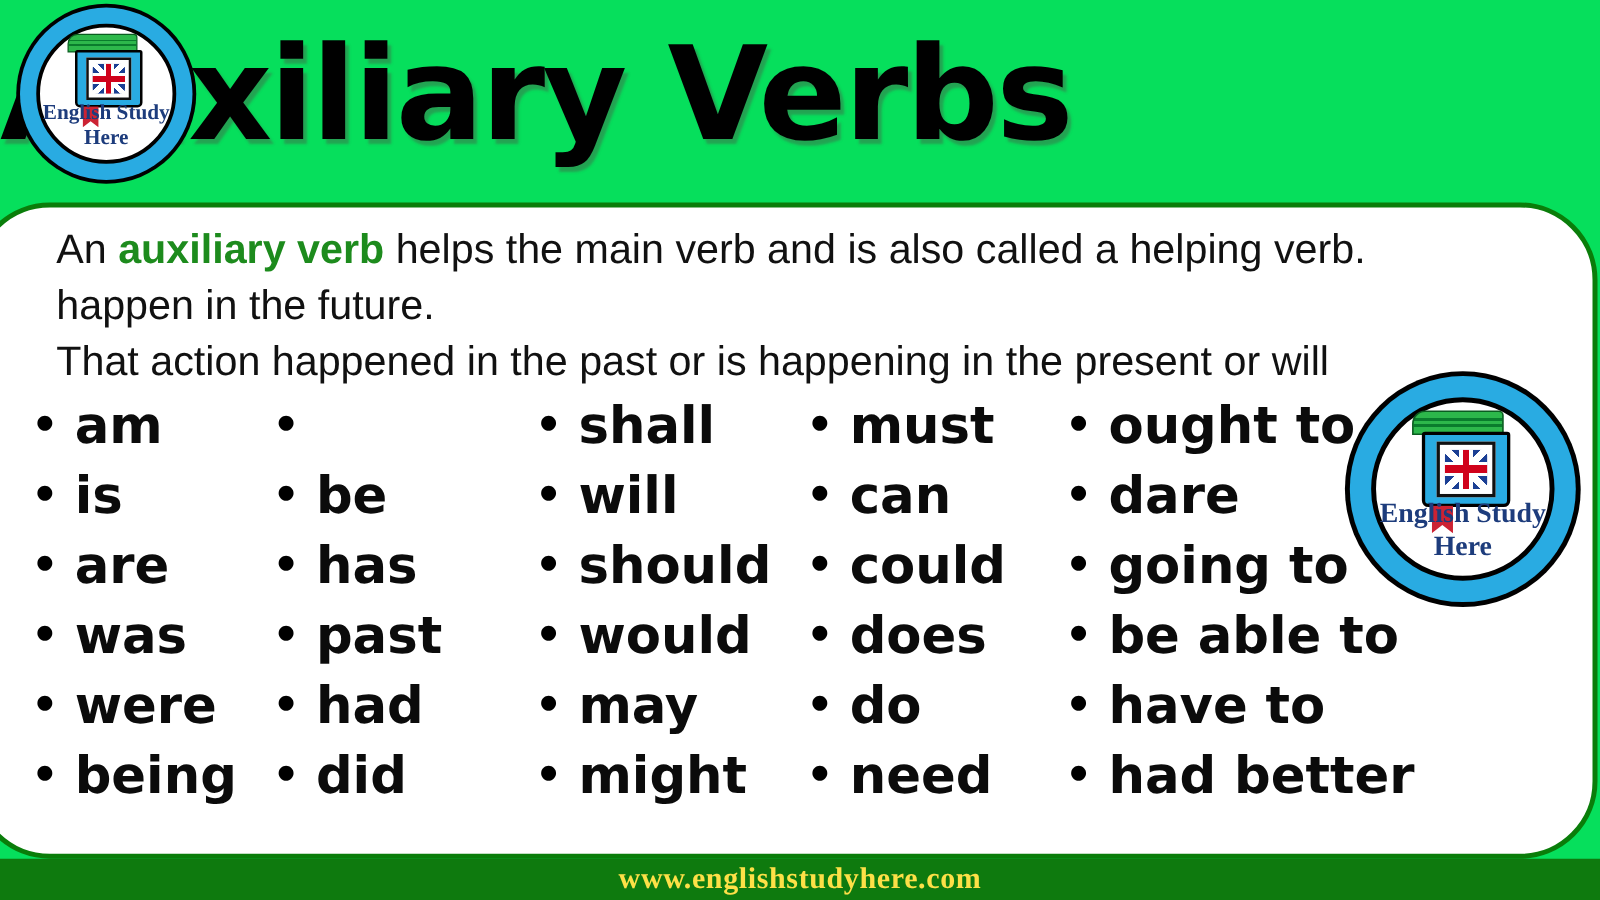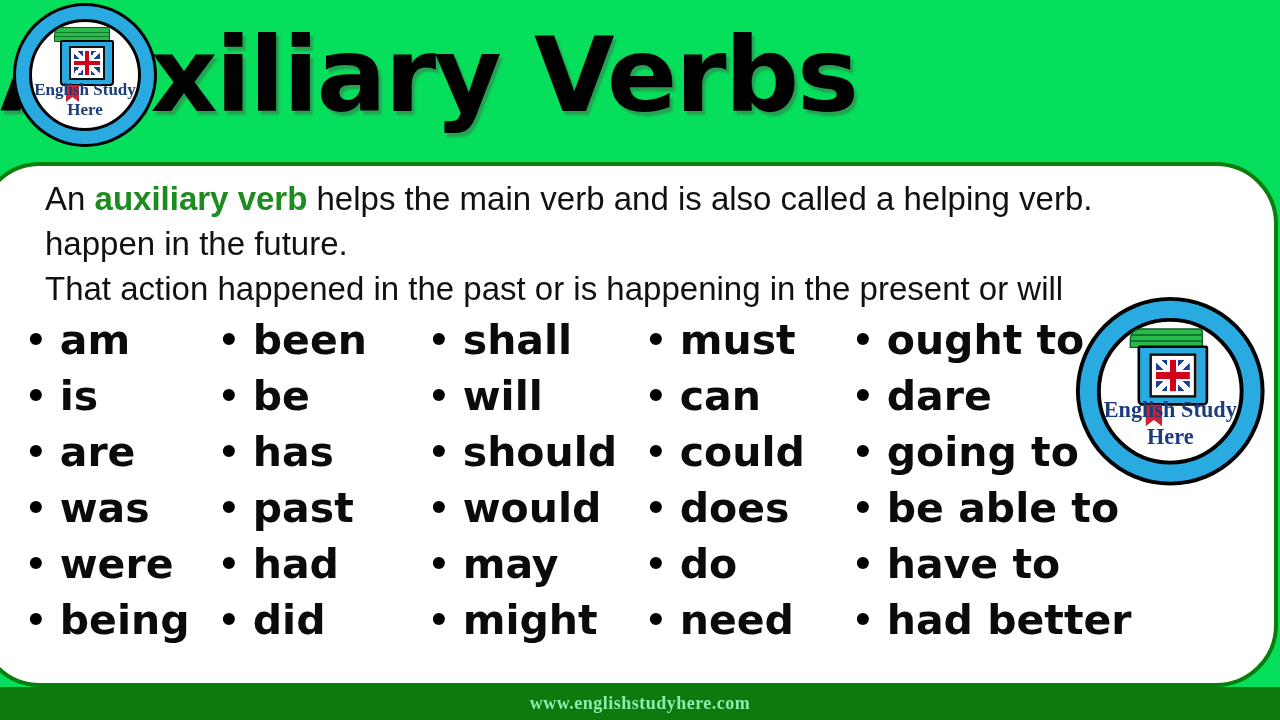--- a/index.html
+++ b/index.html
@@ -121,22 +121,22 @@
   .logo-small{left:10px;top:0px;}
   .logo-large{left:1072px;top:293px;transform:scale(1.31);transform-origin:top left;}
 
   
   .footer{
     position:absolute;left:0;bottom:0;width:100%;height:33px;
     background:var(--footer-green);z-index:4;
     display:flex;align-items:center;justify-content:center;
   }
   .footer-url{
-    color:#86efac;font-family:"Liberation Serif",serif;
-    font-weight:bold;font-size:18px;letter-spacing:0.5px;
+    color:#fde047;font-family:"Liberation Serif",serif;
+    font-weight:bold;font-size:24px;letter-spacing:0.5px;
   }
 </style>
 </head>
 <body>
 
 <div class="title">Auxiliary Verbs</div>
 
 <div class="panel"></div>
 
 <div class="intro">
@@ -168,21 +168,20 @@
         <span>were</span>
       </div>
       <div class="verb-row">
         <span class="bullet">•</span>
         <span>being</span>
       </div>
     </div>
     <div class="verb-col">
       <div class="verb-row">
         <span class="bullet">•</span>
-        <span>been</span>
       </div>
       <div class="verb-row">
         <span class="bullet">•</span>
         <span>be</span>
       </div>
       <div class="verb-row">
         <span class="bullet">•</span>
         <span>has</span>
       </div>
       <div class="verb-row">

